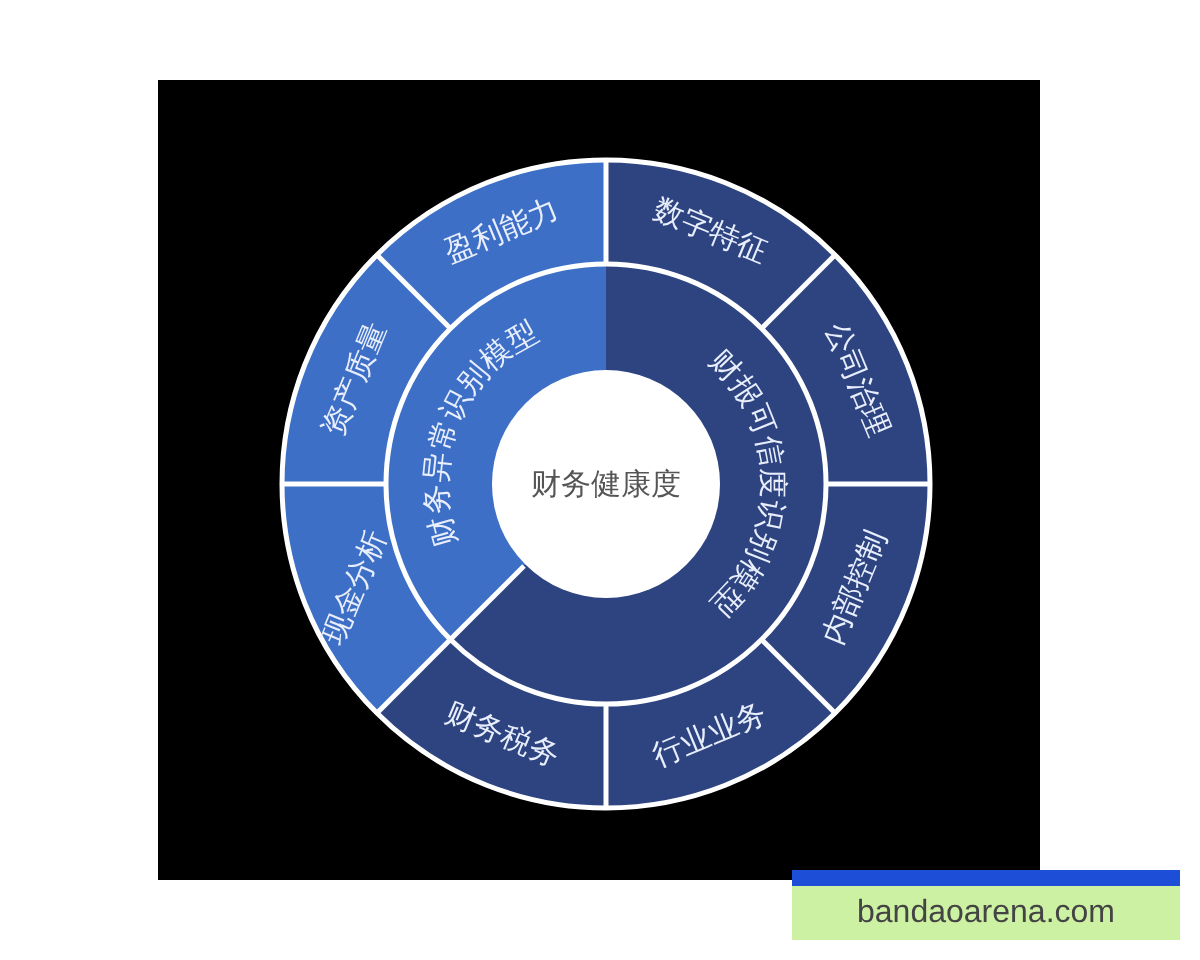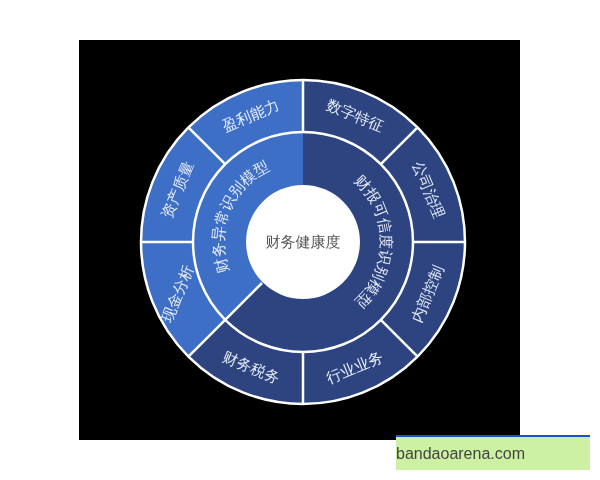--- a/index.html
+++ b/index.html
@@ -2,21 +2,21 @@
 <html><head>
 <meta charset="utf-8">
 <style>
   html, body { margin: 0; padding: 0; background: #ffffff; }
   body { width: 600px; height: 480px; position: relative; overflow: hidden; font-family: "DejaVu Sans", sans-serif; }
   .panel { position: absolute; left: 79px; top: 40px; width: 441px; height: 400px; background: #000000; }
   svg.wheel { position: absolute; left: 0; top: 0; }
   .seg-text { font-family: "DejaVu Sans", sans-serif; font-size: 15px; fill: #e8eefb; }
   .ring-text { font-family: "DejaVu Sans", sans-serif; font-size: 15px; fill: #e8eefb; letter-spacing: 1px; }
   .center-text { font-family: "DejaVu Sans", sans-serif; font-size: 15px; fill: #555555; }
-  .watermark { position: absolute; left: 396px; top: 435px; width: 194px; height: 35px; background: #ccf1a2; border-top: 2px solid #1d4ed8; box-sizing: border-box; display: flex; align-items: center; font-family: "Liberation Sans", sans-serif; font-size: 16px; color: #444; }
+  .watermark { position: absolute; left: 396px; top: 435px; width: 194px; height: 35px; background: #ccf1a2; border-top: 8px solid #1d4ed8; box-sizing: border-box; display: flex; align-items: center; justify-content: center; font-family: "Liberation Sans", sans-serif; font-size: 16px; color: #444; }
 </style>
 </head>
 <body>
 
 <div class="panel"></div>
 
 <svg class="wheel" width="600" height="480" viewBox="0 0 600 480">
   <defs>
 
     <path id="arcLeft" d="M 243.6 301.4 A 84 84 0 0 1 303 158" fill="none"></path>

